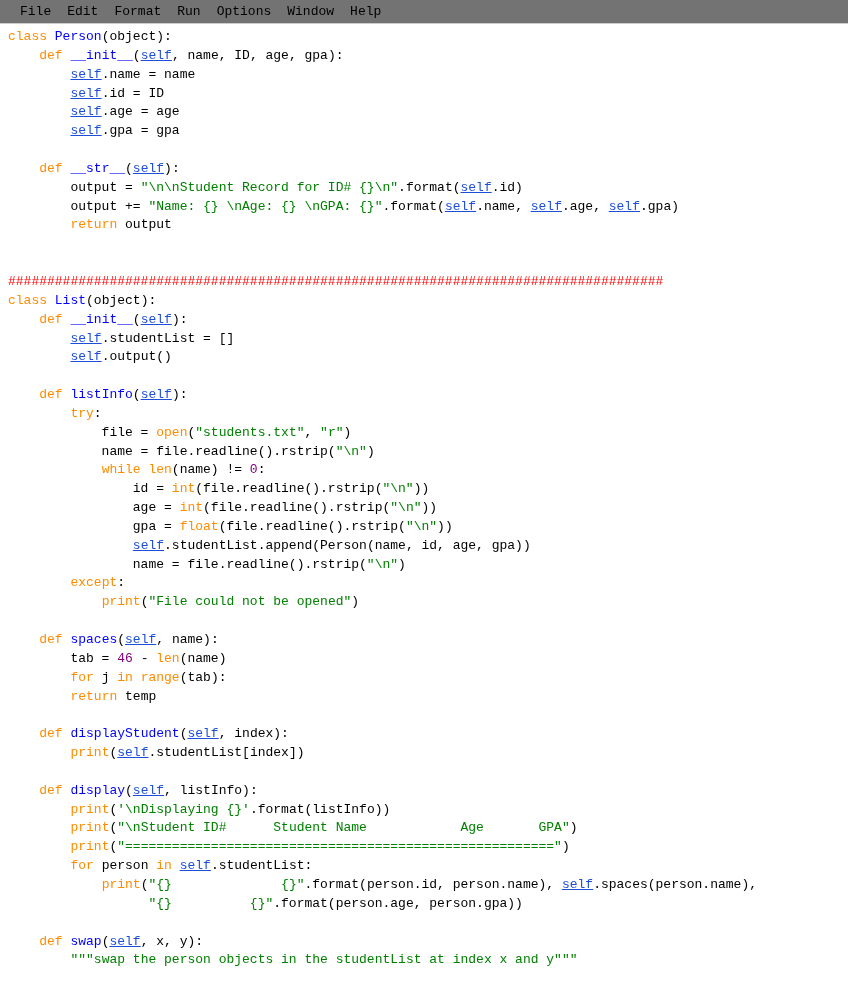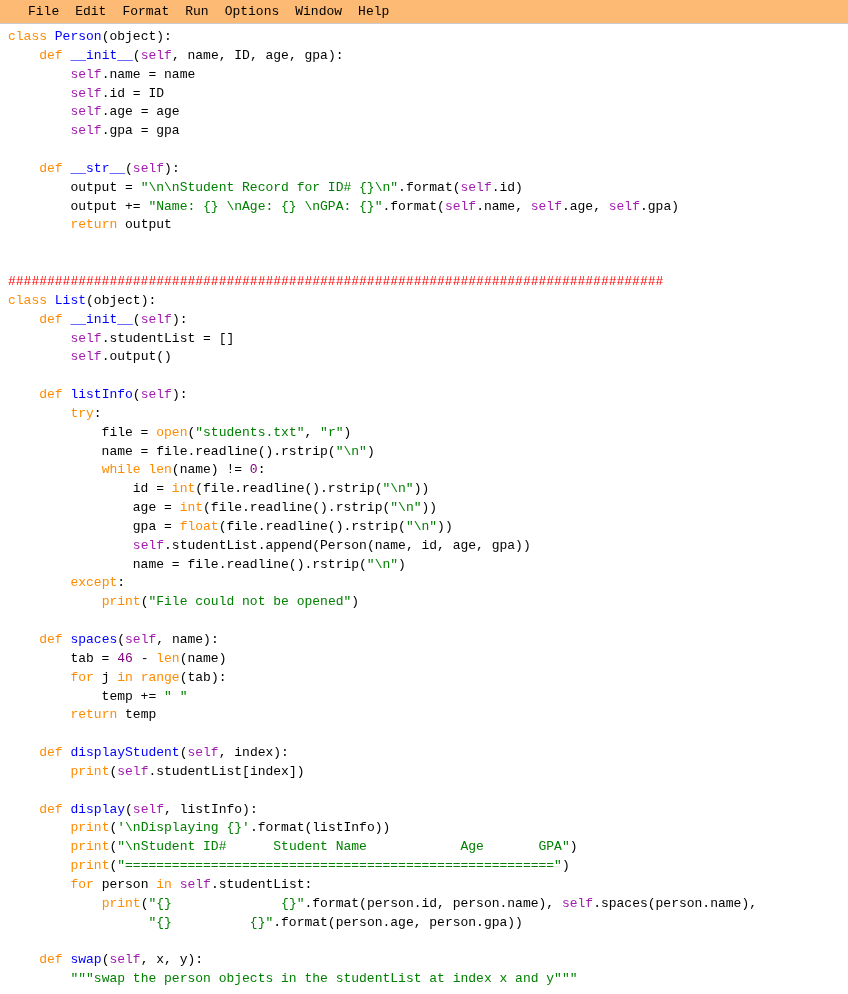--- a/index.html
+++ b/index.html
@@ -1,22 +1,22 @@
 <!DOCTYPE html>
 <html><head>
   <meta charset="utf-8">
   <style>
     * { margin: 0; padding: 0; box-sizing: border-box; }
     body { background: #ffffff; font-family: 'Courier New', Courier, monospace; font-size: 13px; }
     
     .menu-bar {
       display: flex;
-      background: #fdba74;
+      background: #737373;
       border-bottom: 1px solid #ccc;
-      padding: 2px 20px;
+      padding: 2px 12px;
       font-family: Liberation Mono, monospace;
     }
     .menu-item {
       padding: 2px 8px;
       cursor: pointer;
       color: #000;
     }
     
     .code-area {
       background: #ffffff;
@@ -25,21 +25,21 @@
       line-height: 1.45;
     }
     
     .line { white-space: pre; display: flex; flex-wrap: nowrap; }
     
     
     .kw { color: #ff8c00; } 
     .builtin { color: #ff8c00; } 
     .cls { color: #0000ff; } 
     .fn { color: #0000ff; } 
-    .self-kw { color: #a21caf; } 
+    .self-kw { color: #1d4ed8; text-decoration: underline; } 
     .str { color: #008000; } 
     .comment { color: #ff0000; } 
     .num { color: #800080; } 
     .plain { color: #000000; }
   </style>
 </head>
 <body>
 
 <div class="menu-bar">
   <span class="menu-item">File</span>
@@ -81,21 +81,20 @@
 <div class="line"><span class="plain">                age = </span><span class="builtin">int</span><span class="plain">(file.readline().rstrip(</span><span class="str">"\n"</span><span class="plain">))</span></div>
 <div class="line"><span class="plain">                gpa = </span><span class="builtin">float</span><span class="plain">(file.readline().rstrip(</span><span class="str">"\n"</span><span class="plain">))</span></div>
 <div class="line"><span class="plain">                </span><span class="self-kw">self</span><span class="plain">.studentList.append(Person(name, id, age, gpa))</span></div>
 <div class="line"><span class="plain">                name = file.readline().rstrip(</span><span class="str">"\n"</span><span class="plain">)</span></div>
 <div class="line"><span class="plain">        </span><span class="kw">except</span><span class="plain">:</span></div>
 <div class="line"><span class="plain">            </span><span class="builtin">print</span><span class="plain">(</span><span class="str">"File could not be opened"</span><span class="plain">)</span></div>
 <div class="line"><span class="plain">&nbsp;</span></div>
 <div class="line"><span class="plain">    </span><span class="kw">def </span><span class="fn">spaces</span><span class="plain">(</span><span class="self-kw">self</span><span class="plain">, name):</span></div>
 <div class="line"><span class="plain">        tab = </span><span class="num">46</span><span class="plain"> - </span><span class="builtin">len</span><span class="plain">(name)</span></div>
 <div class="line"><span class="plain">        </span><span class="kw">for </span><span class="plain">j </span><span class="kw">in </span><span class="builtin">range</span><span class="plain">(tab):</span></div>
-<div class="line"><span class="plain">            temp += </span><span class="str">" "</span></div>
 <div class="line"><span class="plain">        </span><span class="kw">return </span><span class="plain">temp</span></div>
 <div class="line"><span class="plain">&nbsp;</span></div>
 <div class="line"><span class="plain">    </span><span class="kw">def </span><span class="fn">displayStudent</span><span class="plain">(</span><span class="self-kw">self</span><span class="plain">, index):</span></div>
 <div class="line"><span class="plain">        </span><span class="builtin">print</span><span class="plain">(</span><span class="self-kw">self</span><span class="plain">.studentList[index])</span></div>
 <div class="line"><span class="plain">&nbsp;</span></div>
 <div class="line"><span class="plain">    </span><span class="kw">def </span><span class="fn">display</span><span class="plain">(</span><span class="self-kw">self</span><span class="plain">, listInfo):</span></div>
 <div class="line"><span class="plain">        </span><span class="builtin">print</span><span class="plain">(</span><span class="str">'\nDisplaying {}'</span><span class="plain">.format(listInfo))</span></div>
 <div class="line"><span class="plain">        </span><span class="builtin">print</span><span class="plain">(</span><span class="str">"\nStudent ID#      Student Name            Age       GPA"</span><span class="plain">)</span></div>
 <div class="line"><span class="plain">        </span><span class="builtin">print</span><span class="plain">(</span><span class="str">"======================================================="</span><span class="plain">)</span></div>
 <div class="line"><span class="plain">        </span><span class="kw">for </span><span class="plain">person </span><span class="kw">in </span><span class="self-kw">self</span><span class="plain">.studentList:</span></div>

